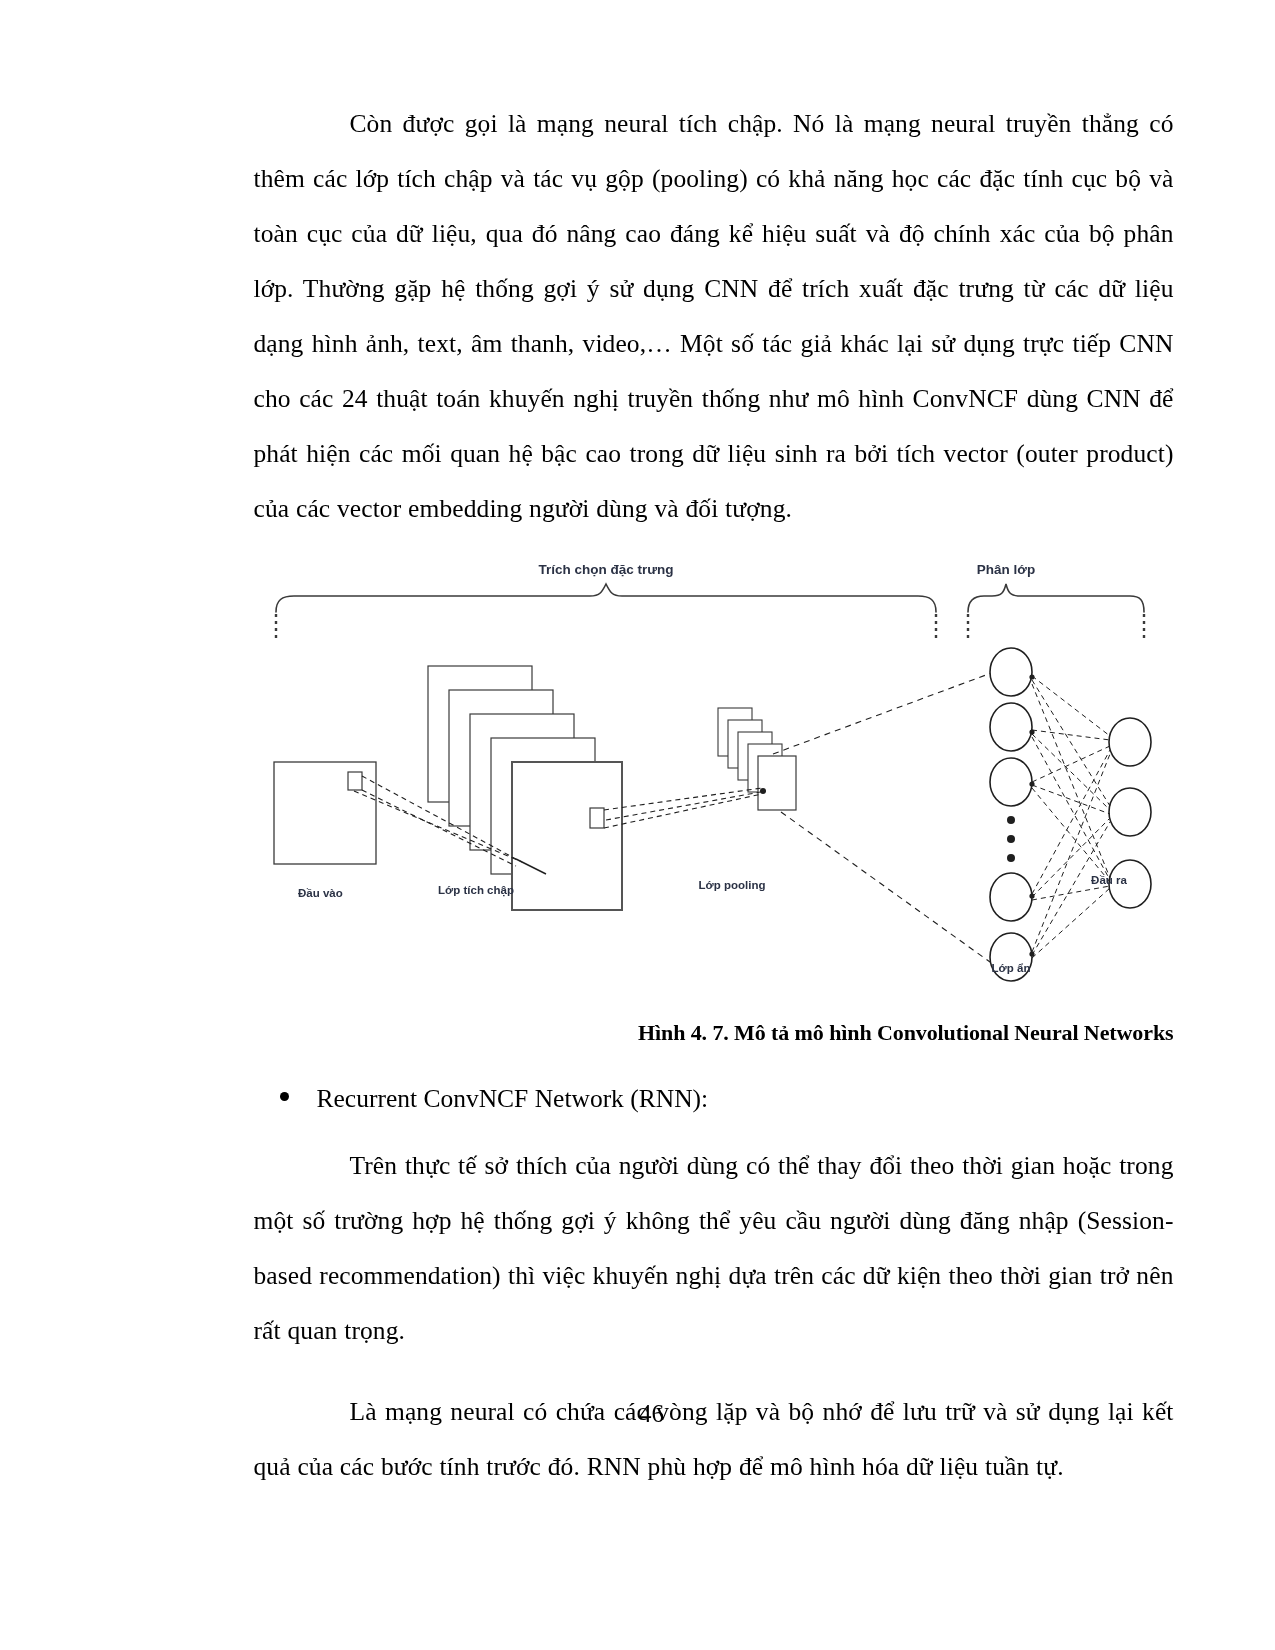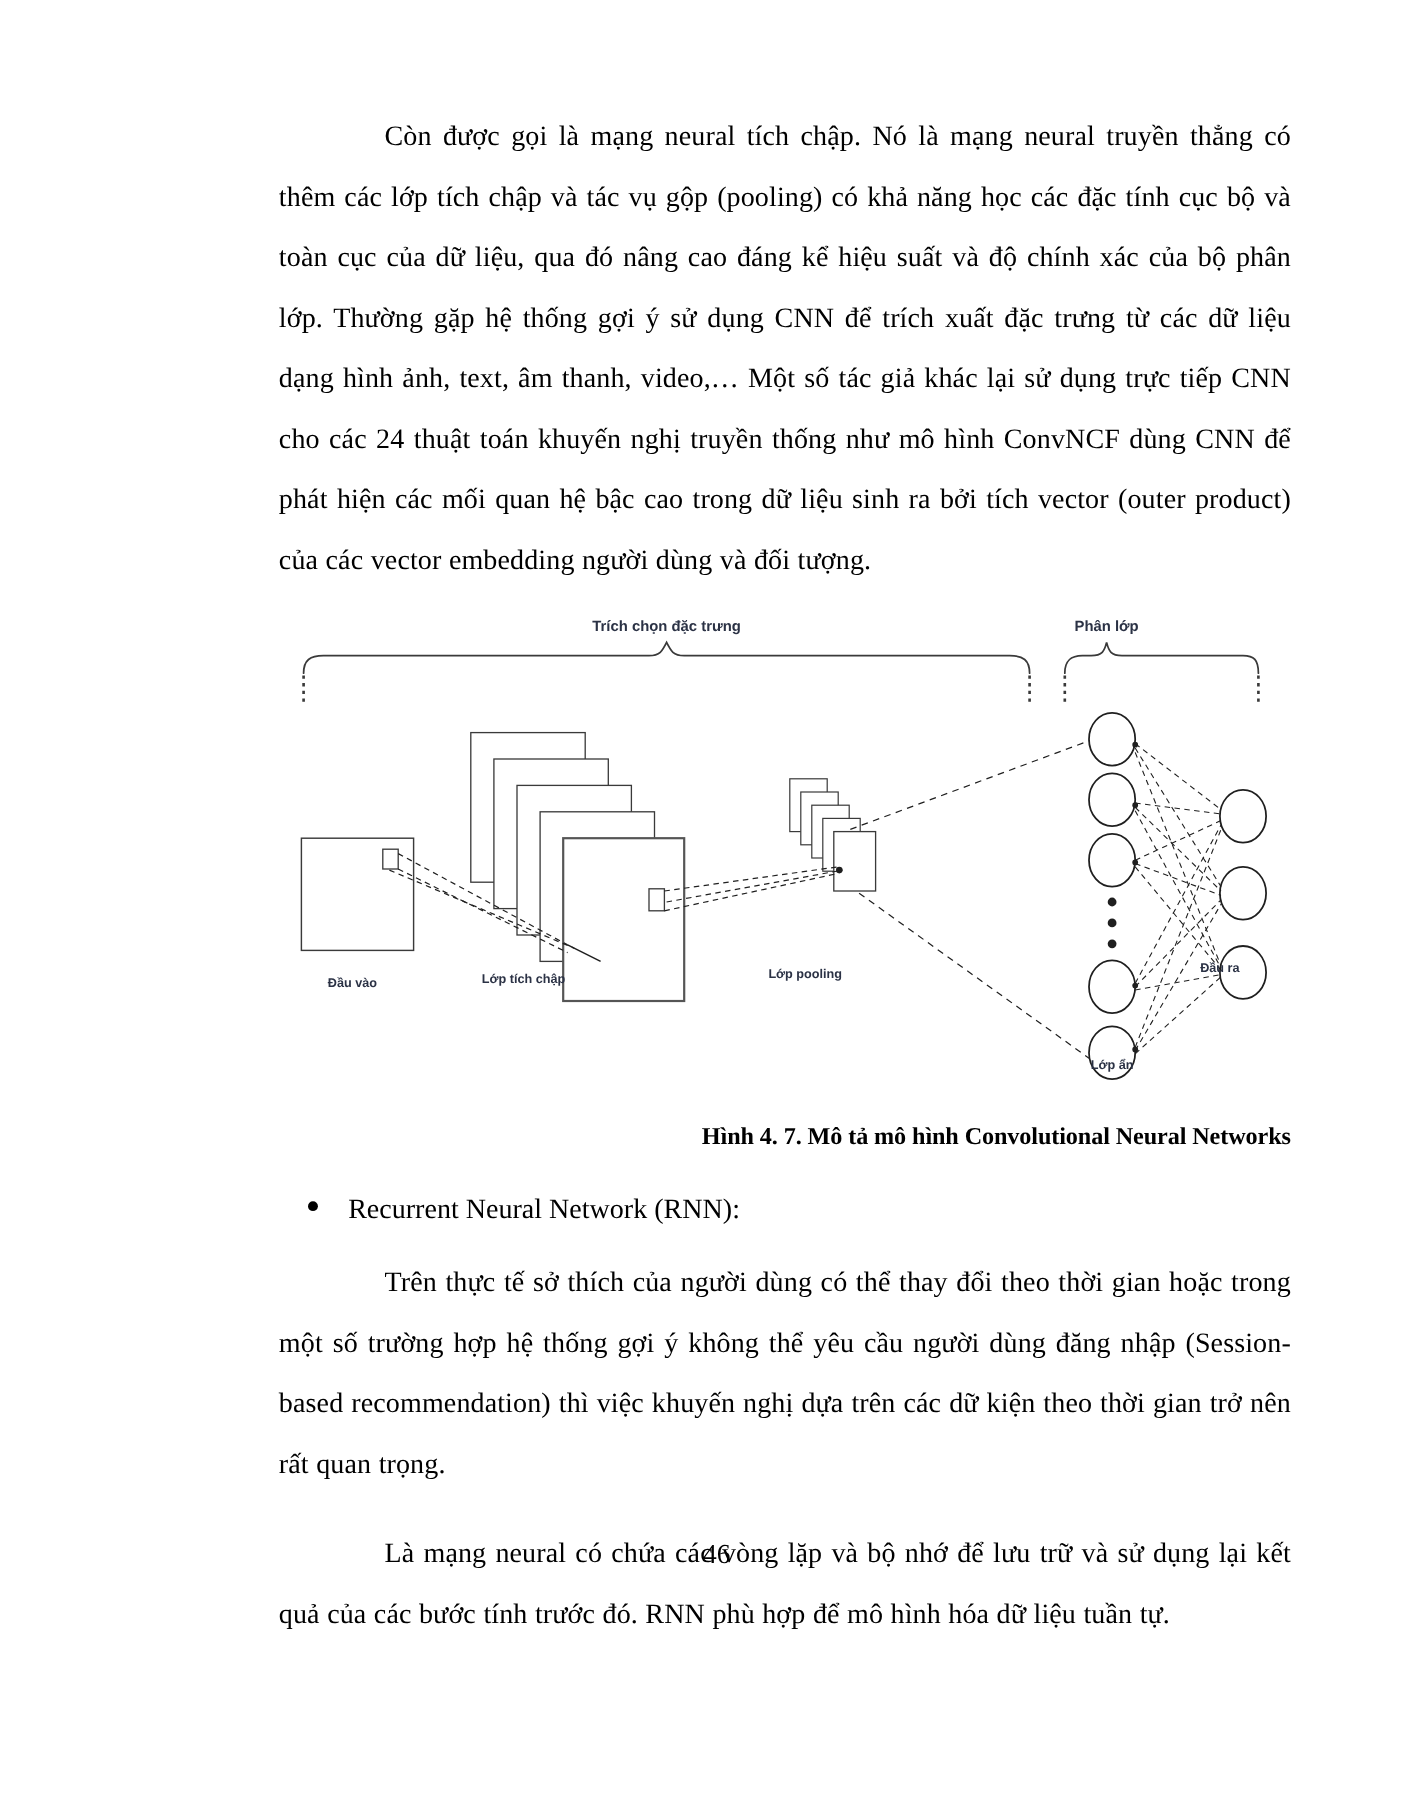--- a/index.html
+++ b/index.html
@@ -212,21 +212,21 @@
         <text id="lbl-pool" x="478" y="345" font-family="Liberation Sans, sans-serif" font-size="11.5" font-weight="600" fill="#2b3245" text-anchor="middle">Lớp pooling</text>
         <text id="lbl-out" x="855" y="340" font-family="Liberation Sans, sans-serif" font-size="11.5" font-weight="600" fill="#2b3245" text-anchor="middle">Đầu ra</text>
         <text id="lbl-hidden" x="757" y="428" font-family="Liberation Sans, sans-serif" font-size="11.5" font-weight="600" fill="#2b3245" text-anchor="middle">Lớp ẩn</text>
       </svg>
     </div>
 
     <div class="fig-caption">Hình 4. 7. Mô tả mô hình Convolutional Neural Networks</div>
 
     <div class="bullet-row">
       <span class="bullet-dot"></span>
-      <span class="bullet-text">Recurrent Neural Network (RNN):</span>
+      <span class="bullet-text">Recurrent ConvNCF Network (RNN):</span>
     </div>
 
     <div class="para-block tight">
       <p class="body-par">Trên thực tế sở thích của người dùng có thể thay đổi theo thời gian hoặc trong một số trường hợp hệ thống gợi ý không thể yêu cầu người dùng đăng nhập (Session-based recommendation) thì việc khuyến nghị dựa trên các dữ kiện theo thời gian trở nên rất quan trọng.</p>
     </div>
 
     <div class="para-block">
       <p class="body-par">Là mạng neural có chứa các vòng lặp và bộ nhớ để lưu trữ và sử dụng lại kết quả của các bước tính trước đó. RNN phù hợp để mô hình hóa dữ liệu tuần tự.</p>
     </div>
 

